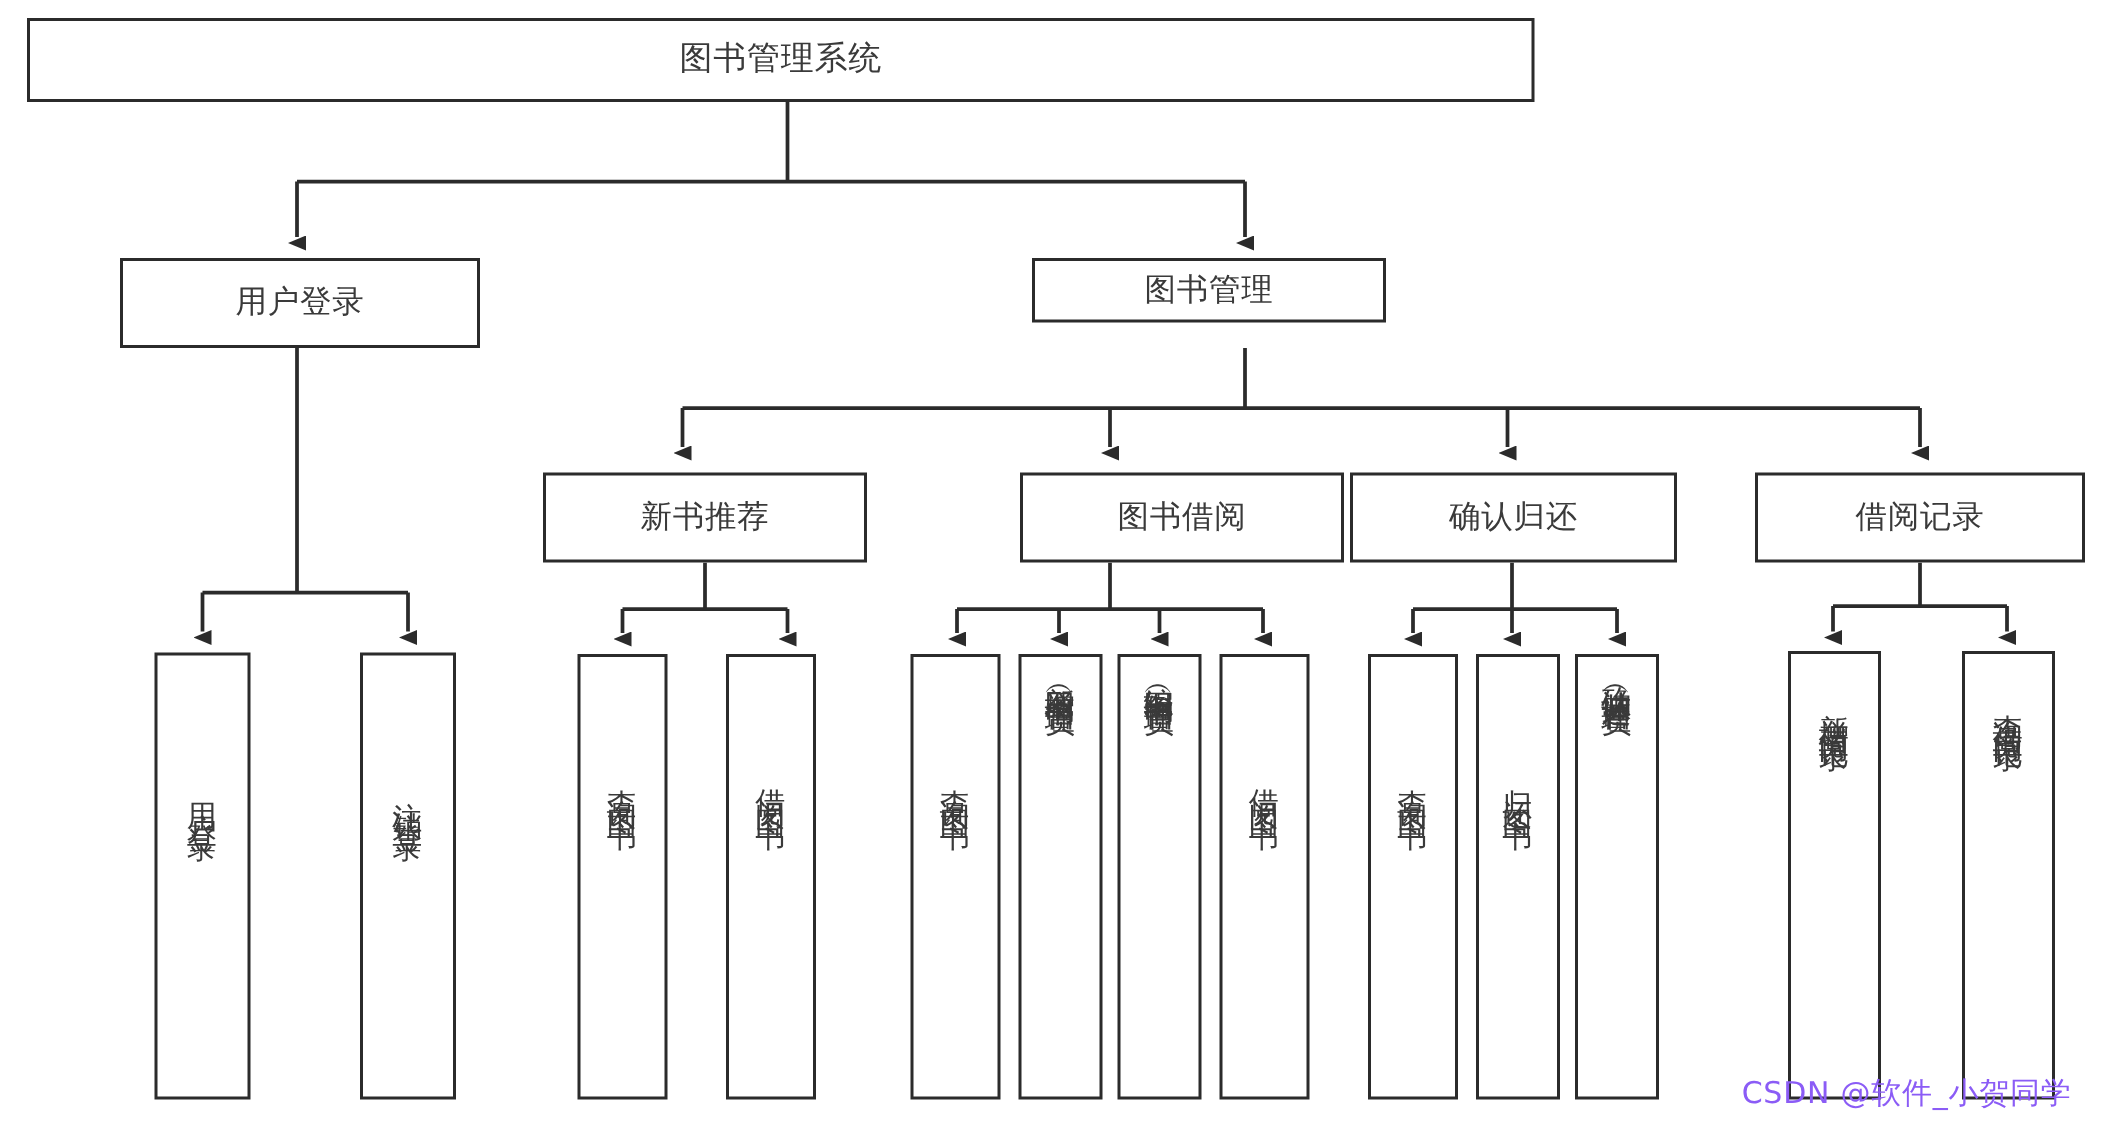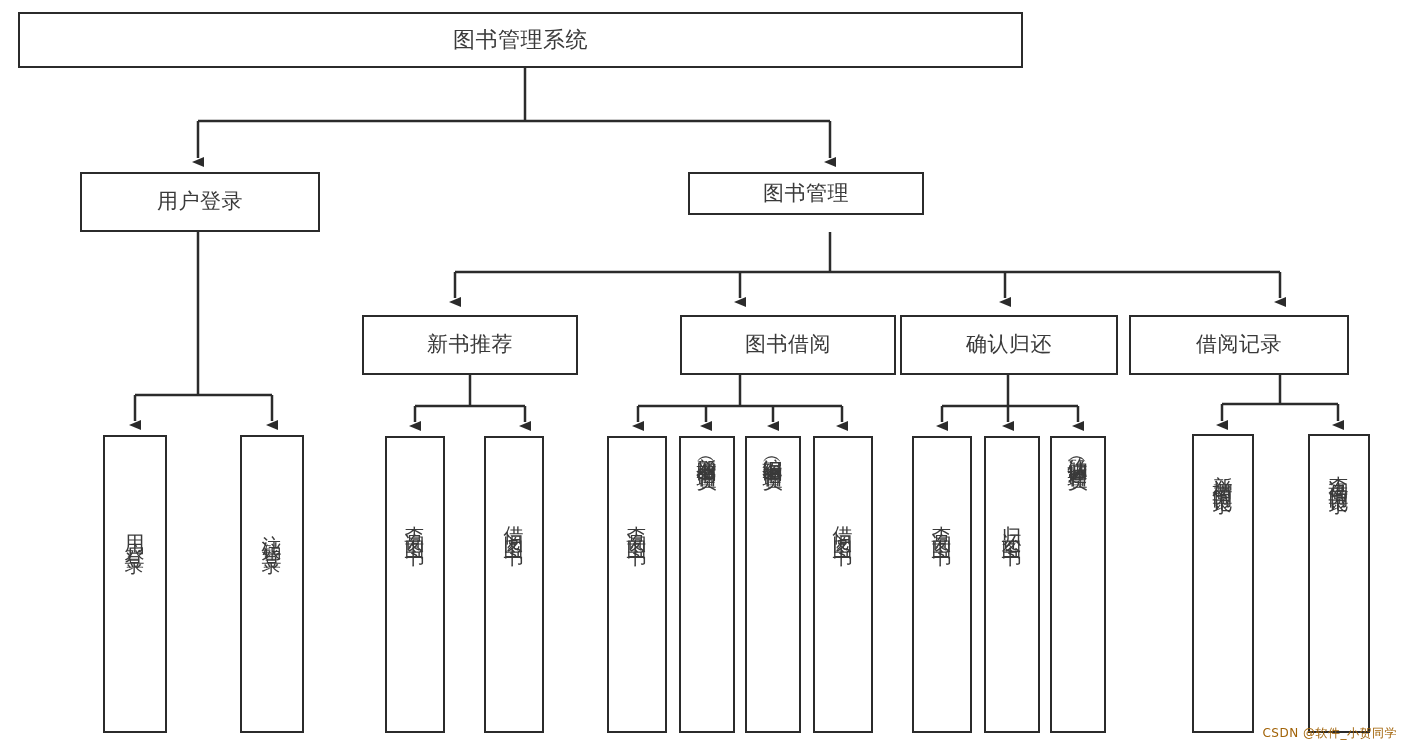--- a/index.html
+++ b/index.html
@@ -53,24 +53,24 @@
     text-orientation: upright;
     font-size: 20px;
     letter-spacing: 7px;
     line-height: 1.0;
     color: #3a3a3a;
     white-space: nowrap;
     display: block;
   }
   .watermark {
     position: absolute;
-    right: 8px;
+    right: 24px;
     bottom: 5px;
-    font-size: 12px;
-    color: #a16207;
+    font-size: 20px;
+    color: #8b5cf6;
     z-index: 5;
     white-space: nowrap;
     letter-spacing: 0.5px;
   }
 </style>
 </head>
 <body>
 
 <div id="canvas">
 
@@ -140,21 +140,21 @@
 
   <div class="node node-h" style="left:362px; top:315px; width:216px; height:60px;">
     <span>新书推荐</span>
   </div>
   <div class="node node-h" style="left:632px; top:315px; width:216px; height:60px;margin-left:48px;">
     <span>图书借阅</span>
   </div>
   <div class="node node-h" style="left:900px; top:315px; width:218px; height:60px;">
     <span>确认归还</span>
   </div>
-  <div class="node node-h" style="left:1129px; top:315px; width:220px; height:60px;">
+  <div class="node node-h" style="left:1170px; top:315px; width:220px; height:60px;">
     <span>借阅记录</span>
   </div>
 
   <div class="node node-v" style="left:103px; top:435px; width:64px; height:298px;">
     <span class="vtext" style="margin-top:82px;">用户登录</span>
   </div>
   <div class="node node-v" style="left:240px; top:435px; width:64px; height:298px;">
     <span class="vtext" style="margin-top:82px;">注销登录</span>
   </div>
 

